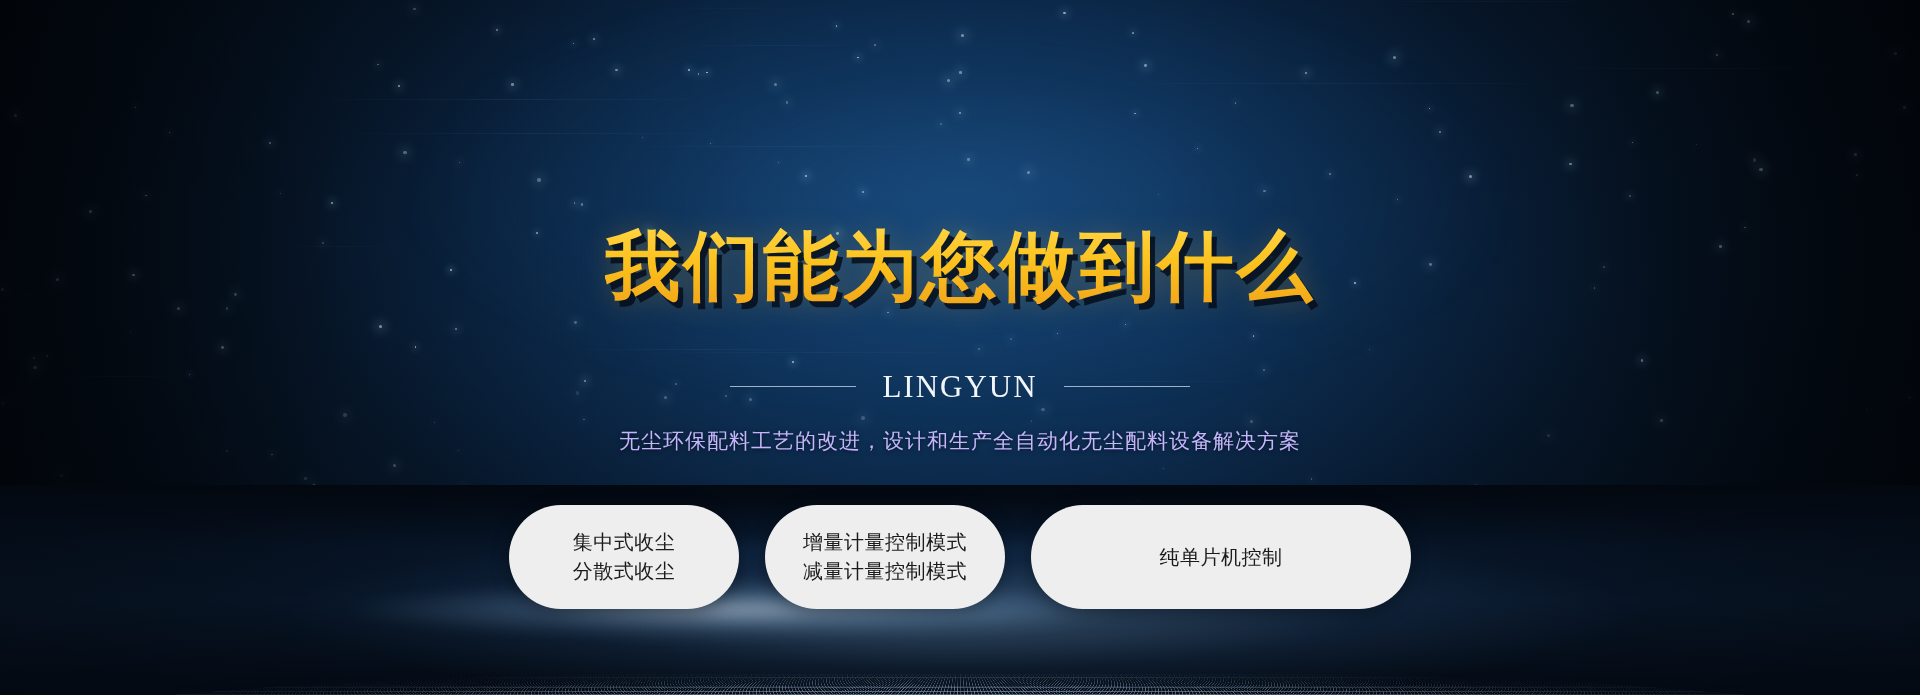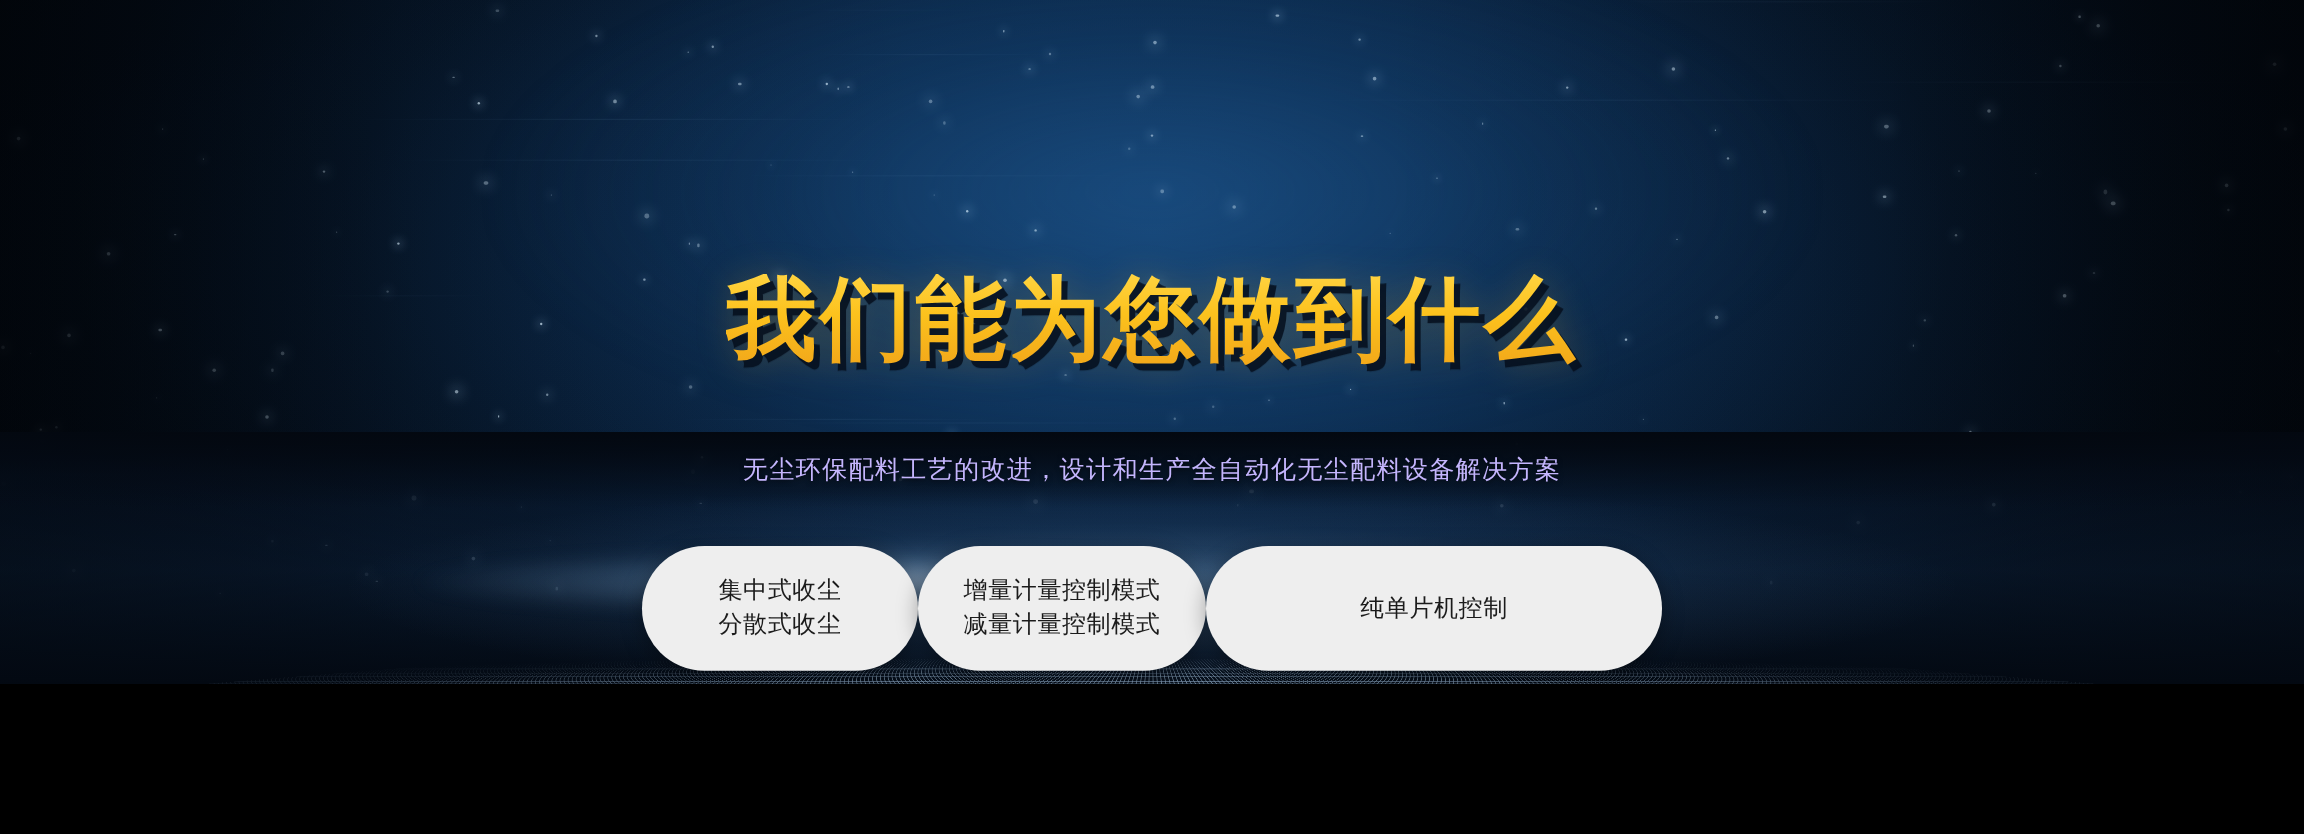--- a/index.html
+++ b/index.html
@@ -5,21 +5,21 @@
   html, body {
     margin: 0;
     padding: 0;
     background: #000;
   }
   * { box-sizing: border-box; }
 
   .banner {
     position: relative;
     width: 1920px;
-    height: 570px;
+    height: 695px;
     overflow: hidden;
     background: #04101f;
     font-family: "Liberation Sans", "DejaVu Sans", sans-serif;
   }
 
   
   .bg-base {
     position: absolute;
     inset: 0;
     background:
@@ -159,20 +159,21 @@
     letter-spacing: 1px;
     color: #c4b5fd;
     text-shadow: 0 1px 4px rgba(0,0,0,0.6);
     white-space: nowrap;
   }
 
   .cards {
     margin-top: 29px;
     display: flex;
     align-items: stretch;
+    gap: 26px;
   }
   .card {
     background: #eeeeee;
     border-radius: 52px;
     height: 104px;
     display: flex;
     flex-direction: column;
     align-items: center;
     justify-content: center;
     gap: 9px;
@@ -370,20 +371,25 @@
     <div class="ground-haze"></div>
     <div class="ground-mesh"></div>
     <div class="ground-wave"></div>
     <div class="ground-dark-top"></div>
   </div>
 
   <div class="content">
 
     <h1 class="headline">我们能为您做到什么</h1>
 
+    <div class="sub-en-row">
+      <span class="rule"></span>
+      <span class="sub-en">LINGYUN</span>
+      <span class="rule"></span>
+    </div>
 
     <p class="tagline">无尘环保配料工艺的改进，设计和生产全自动化无尘配料设备解决方案</p>
 
     <div class="cards">
 
       <div class="card card-1">
         <span class="card-line">集中式收尘</span>
         <span class="card-line">分散式收尘</span>
       </div>
 

